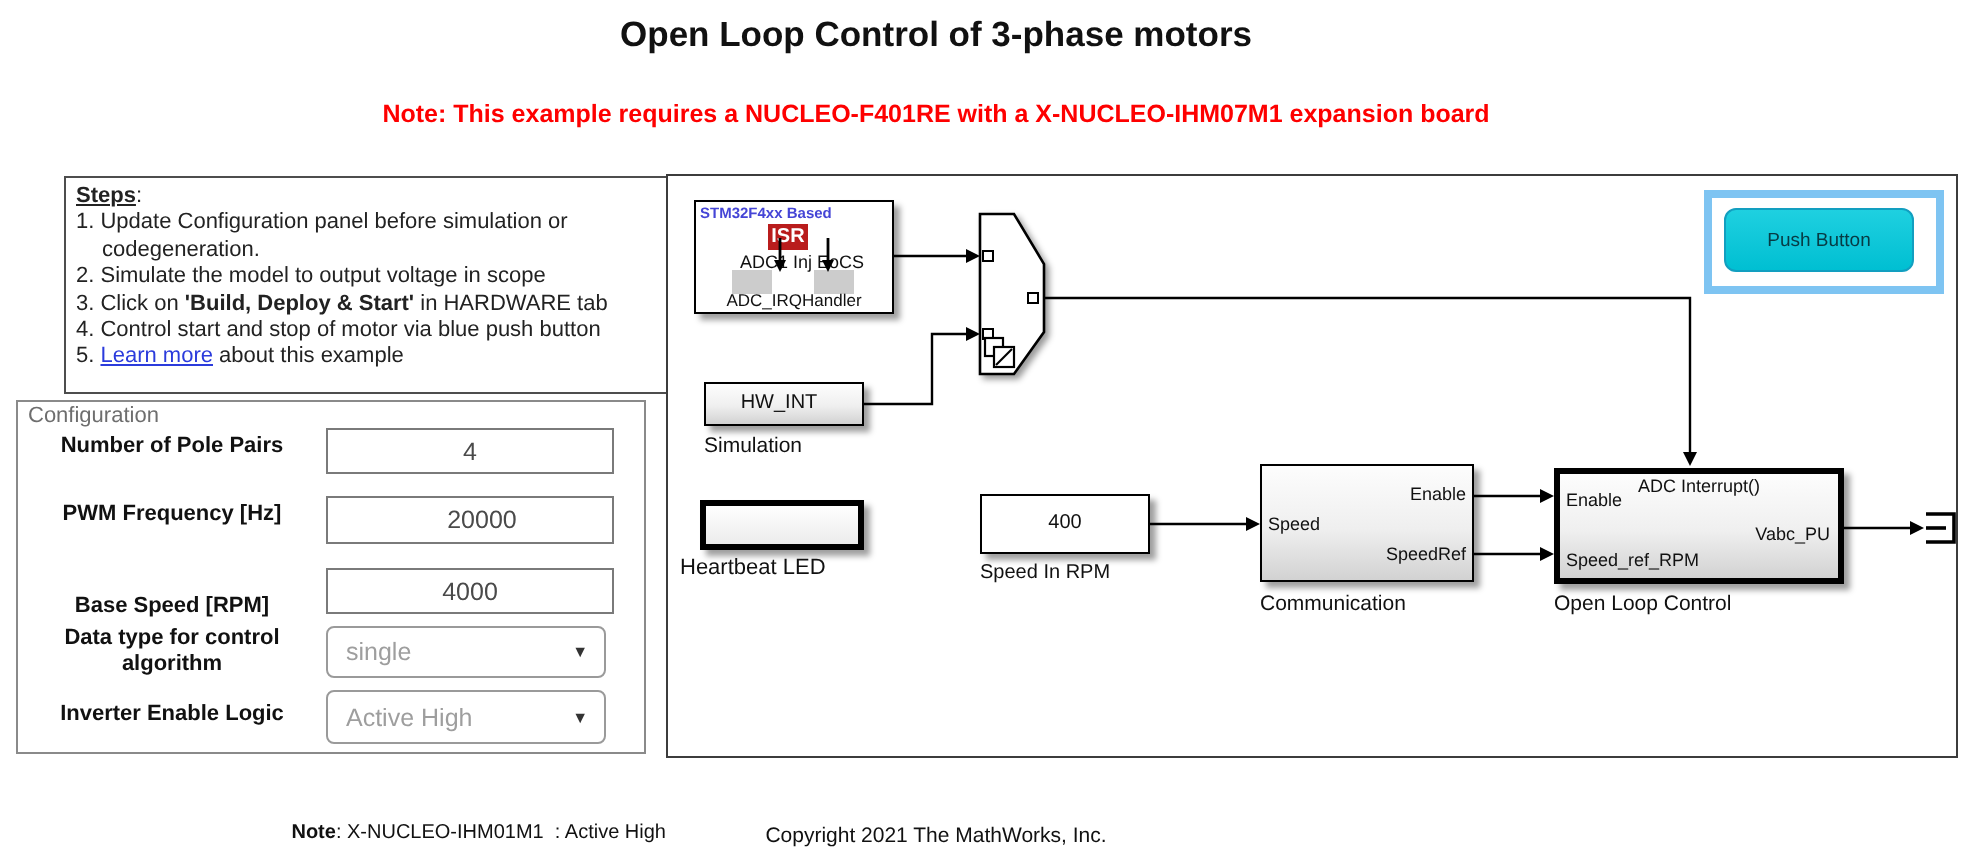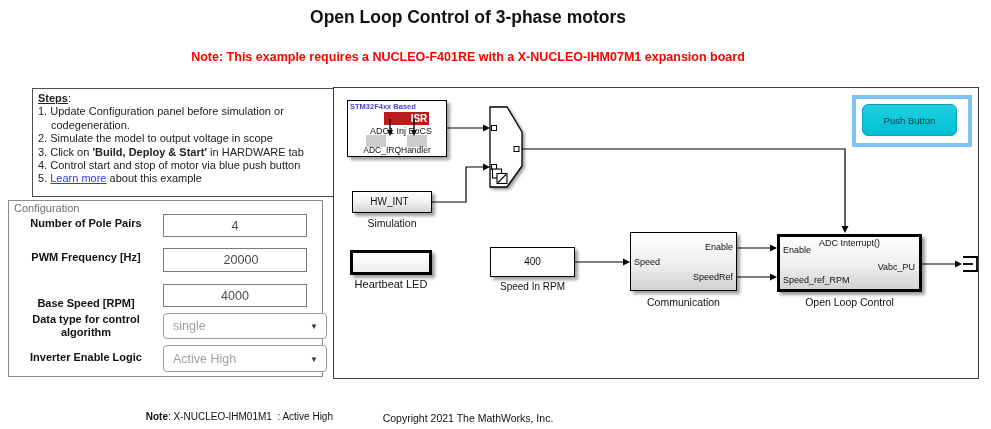--- a/index.html
+++ b/index.html
@@ -22,54 +22,54 @@
   .step b{font-weight:bold;}
   .lnk{color:#2b3bdc;text-decoration:underline;cursor:pointer;}
 
   
   .config-box{left:8px;top:200px;width:315px;height:177px;border:1px solid #8a8a8a;
               background:#fff;box-sizing:border-box;}
   .config-legend{left:14px;top:202px;font-size:11px;color:#6e6e6e;}
   .cfg-label{width:140px;left:16px;text-align:center;font-size:11px;font-weight:bold;color:#111;line-height:13px;}
   .cfg-input{left:163px;width:144px;box-sizing:border-box;border:1px solid #7a7a7a;background:#fff;
              text-align:center;font-size:12.5px;color:#4a4a4a;font-family:"Liberation Sans",sans-serif;padding:0;}
-  .cfg-select{left:163px;width:164px;box-sizing:border-box;border:1px solid #9a9a9a;border-radius:4px;
+  .cfg-select{left:163px;width:140px;box-sizing:border-box;border:1px solid #9a9a9a;border-radius:4px;
               background:#fff;font-size:12.5px;color:#9e9e9e;cursor:default;}
   .cfg-select .val{position:absolute;left:9px;top:50%;transform:translateY(-50%);}
   .cfg-select .caret{position:absolute;right:8px;top:50%;transform:translateY(-50%);
                      font-size:8px;color:#333;}
   .cfg-note{left:20px;top:383px;width:313px;text-align:right;font-size:10px;color:#111;white-space:pre;margin-top:28px;}
   .cfg-note b{font-weight:bold;}
 
   
   .diagram-border{left:333px;top:87px;width:646px;height:292px;border:1px solid #3c3c3c;
                   box-sizing:border-box;background:#fff;}
 
   .blk{position:absolute;box-sizing:border-box;background:#fff;}
   .shadow{box-shadow:3px 3px 3px rgba(0,0,0,.38);}
   .grad{background:linear-gradient(180deg,#fdfdfd 0%,#efefef 55%,#d2d2d2 100%);}
 
   
   .stm-blk{left:347px;top:100px;width:100px;height:57px;border:1px solid #000;}
   .stm-hdr{position:absolute;left:2px;top:1px;font-size:7.5px;font-weight:bold;color:#4545d6;white-space:nowrap;}
   .stm-isr{position:absolute;left:36px;top:11px;width:20px;height:13px;background:#b91c1c;color:#fff;
-           font-size:10px;font-weight:bold;text-align:center;line-height:13px;padding-left:25px;}
+           font-size:10px;font-weight:bold;text-align:center;line-height:13px;}
   .stm-sig{position:absolute;left:0;top:25px;width:100%;text-align:center;font-size:9px;color:#111;
            white-space:nowrap;padding-left:8px;box-sizing:border-box;}
   .stm-gray{position:absolute;top:34px;width:20px;height:12px;background:#ccc;}
   .stm-foot{position:absolute;left:0;bottom:1px;width:100%;text-align:center;font-size:8.5px;color:#111;}
 
   
   .hwint-blk{left:352px;top:191px;width:80px;height:22px;border:1px solid #000;
              font-size:10px;color:#111;text-align:center;line-height:20px;padding-right:5px;}
   .heartbeat-blk{left:350px;top:250px;width:82px;height:25px;border:3px solid #000;
                  background:linear-gradient(180deg,#ffffff,#ececec);}
   .speed-blk{left:490px;top:247px;width:85px;height:30px;border:1px solid #000;
              font-size:10px;color:#111;text-align:center;line-height:28px;}
-  .blk-label{position:absolute;text-align:center;font-size:10.5px;color:#111;white-space:nowrap;}
+  .blk-label{position:absolute;font-size:10.5px;color:#111;white-space:nowrap;}
 
   
   .comm-blk{left:630px;top:232px;width:107px;height:59px;border:1px solid #000;}
   .olc-blk{left:777px;top:234px;width:145px;height:58px;border:3px solid #000;}
   .port{position:absolute;font-size:9px;color:#111;white-space:nowrap;}
 
   
   .pb-frame{left:852px;top:95px;width:120px;height:52px;border:4px solid #7ec4f2;box-sizing:border-box;background:#fff;}
   .pb-btn{left:862px;top:104px;width:95px;height:32px;border:1px solid #129fc0;border-radius:6px;
           background:linear-gradient(180deg,#1fd0e0,#00bfd2);

